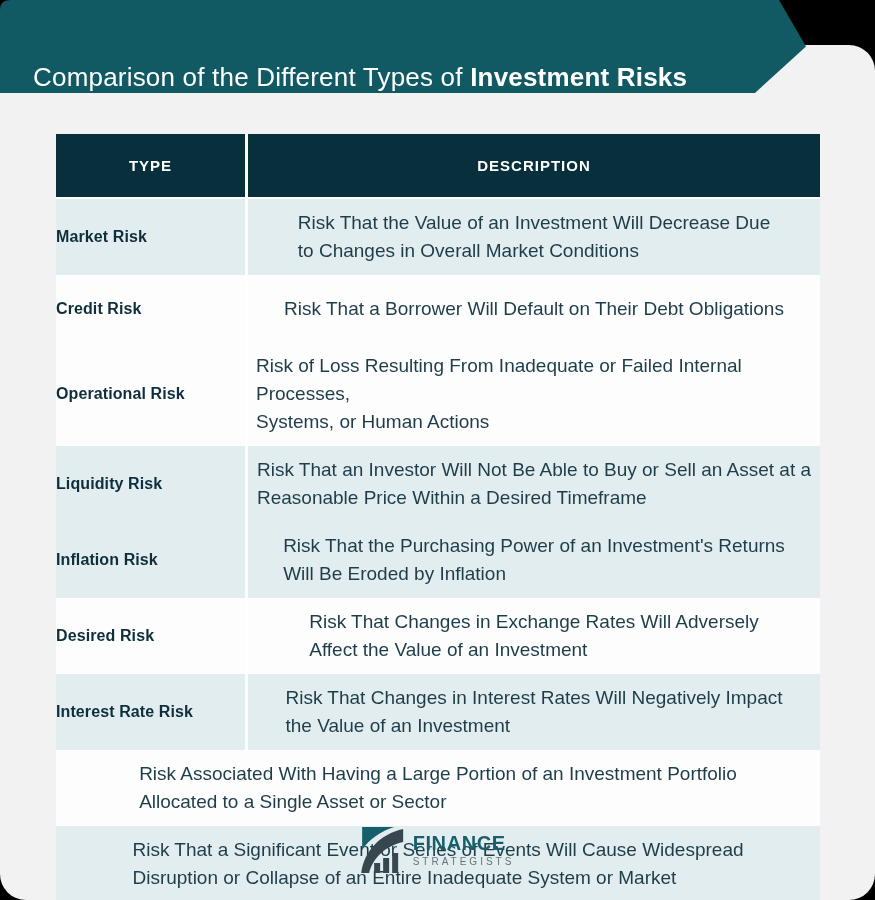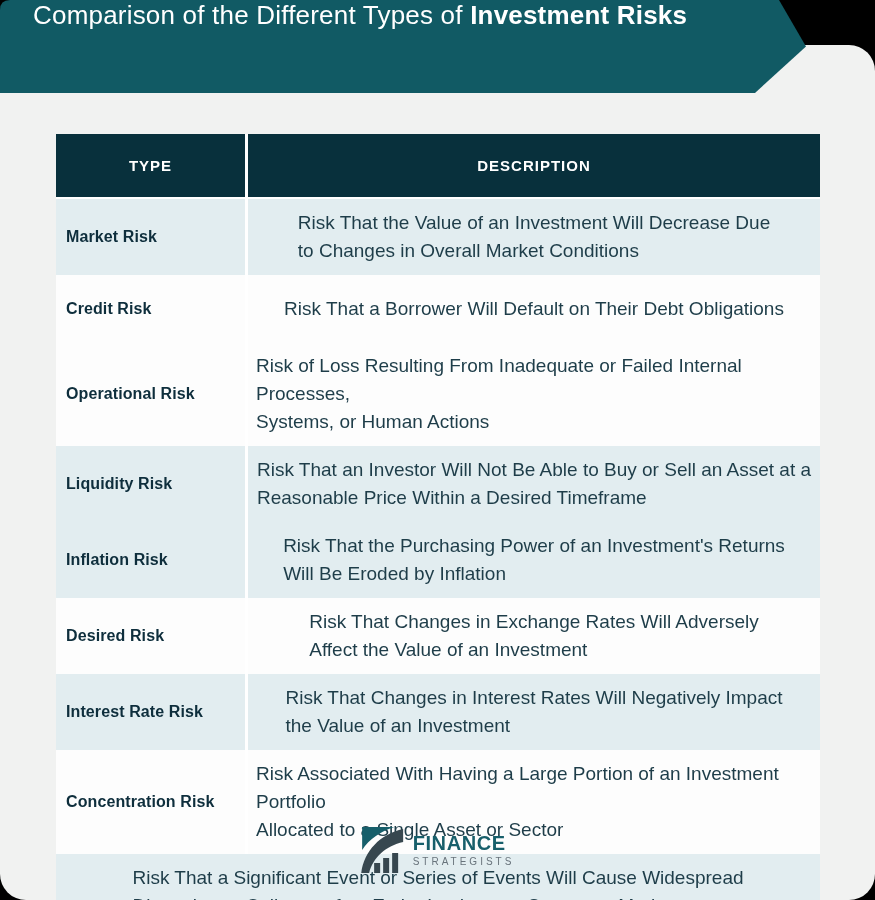--- a/index.html
+++ b/index.html
@@ -15,21 +15,21 @@
   .card {
     position: absolute; left: 0; top: 45px; width: 875px; height: 855px;
     background: var(--card-bg, #f1f2f1);
     border-radius: 26px;
   }
 
   
   .banner-shape { position: absolute; left: 0; top: 0; width: 810px; height: 93px; }
   .banner-title {
     position: absolute; left: 33px; top: 0; height: 93px; width: 740px;
-    display: flex; align-items: flex-start;
+    display: flex; align-items: flex-end;
     color: #ffffff; font-size: 26px; letter-spacing: 0.2px;
     white-space: pre;
   }
   .banner-title .bold { font-weight: bold; }
 
   
   .risk-table {
     position: absolute; left: 56px; top: 134px; width: 764px;
     background: #ffffff;
   }
@@ -42,21 +42,21 @@
     background: var(--table-header-bg, #08303c);
     color: #ffffff; font-weight: bold; font-size: 15px; letter-spacing: 1px; text-align: center;
   }
   .thead .c-type { justify-content: center; }
 
   .trow.body { min-height: 67px; }
   .trow.body .c-type, .trow.body .c-desc { background: var(--row-white-bg, #fdfdfd); }
   .trow.body.alt .c-type, .trow.body.alt .c-desc { background: var(--row-alt-bg, #e2edf0); }
 
   .type-label {
-    padding-left: 10px; font-weight: bold; font-size: 16px;
+    font-weight: bold; font-size: 16px;
     color: var(--type-text, #0e2e3c); letter-spacing: 0.1px;
   }
   .desc-label {
     white-space: pre-line; 
     font-size: 19px; line-height: 28px; color: var(--desc-text, #1e3d49);
     padding: 10px 8px;
   }
 
   
   .logo {
@@ -158,23 +158,20 @@
       <div class="c-type">
         <span class="type-label">Interest Rate Risk</span>
       </div>
       <div class="c-desc">
         <span class="desc-label">Risk That Changes in Interest Rates Will Negatively Impact
 the Value of an Investment</span>
       </div>
     </div>
 
     <div class="trow body">
-      <div class="c-type">
-        <span class="type-label">Concentration Risk</span>
-      </div>
       <div class="c-desc">
         <span class="desc-label">Risk Associated With Having a Large Portion of an Investment Portfolio
 Allocated to a Single Asset or Sector</span>
       </div>
     </div>
 
     <div class="trow body alt">
       <div class="c-desc">
         <span class="desc-label">Risk That a Significant Event or Series of Events Will Cause Widespread
 Disruption or Collapse of an Entire Inadequate System or Market</span>

